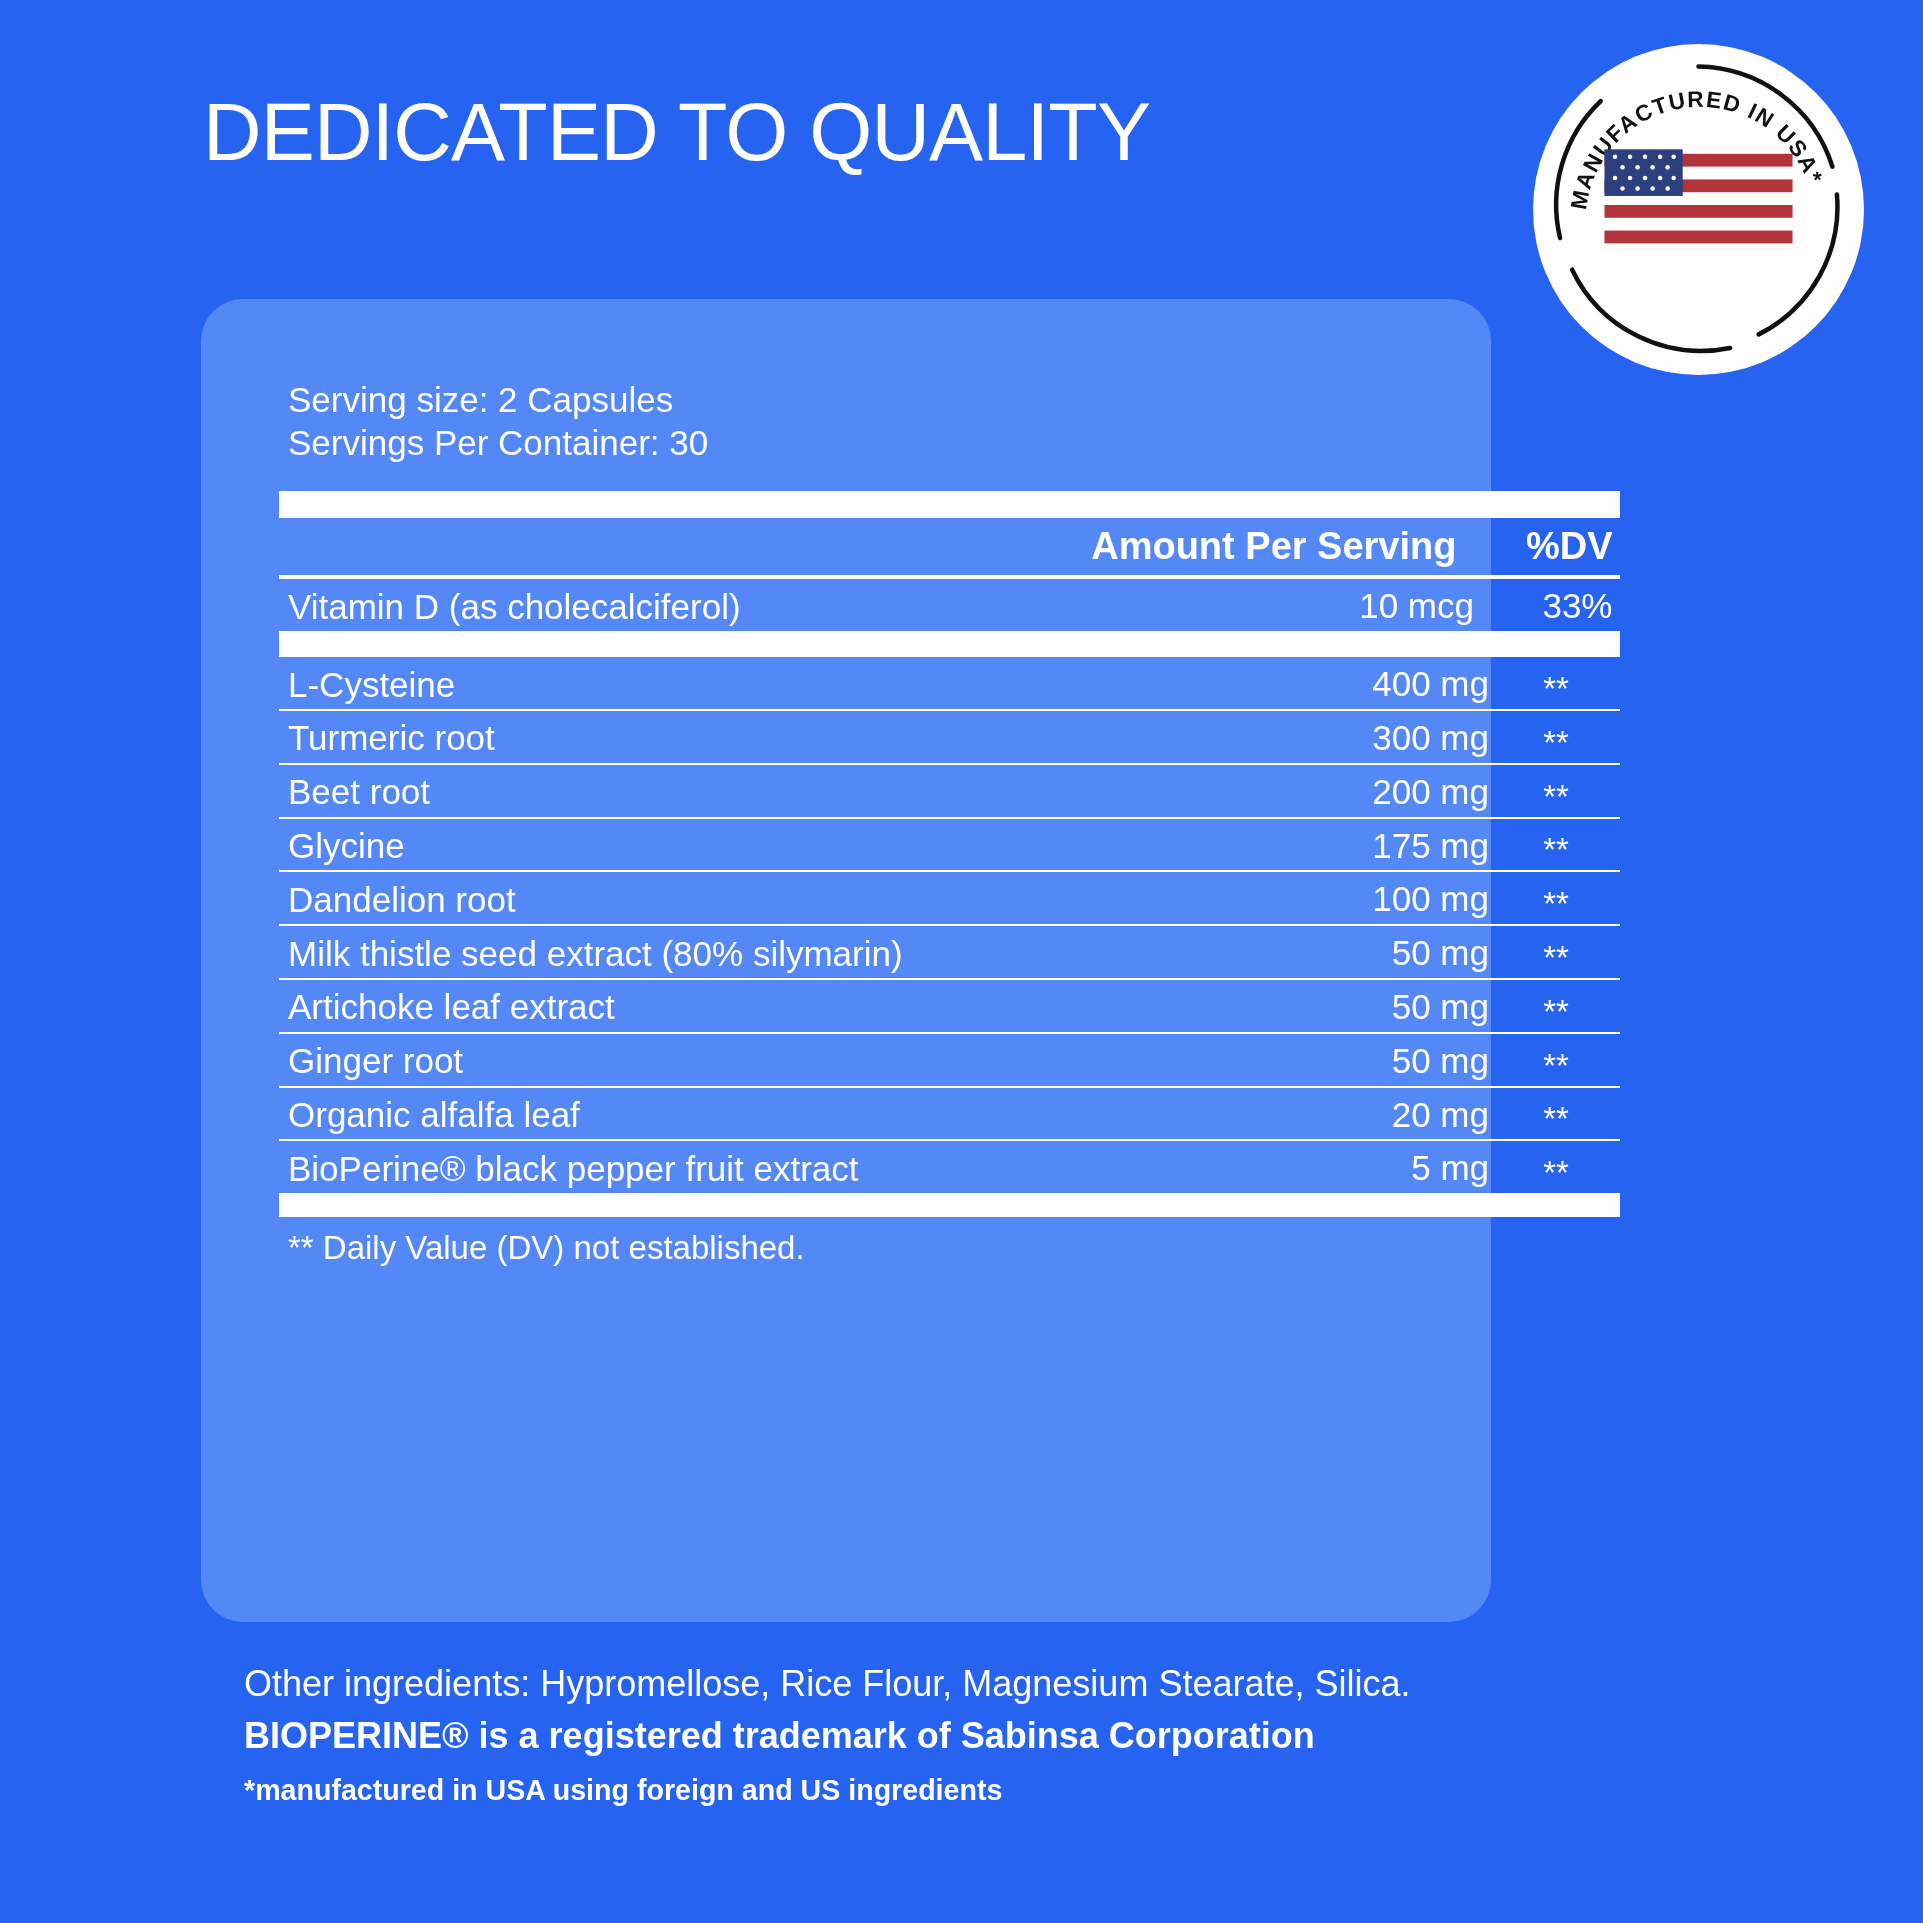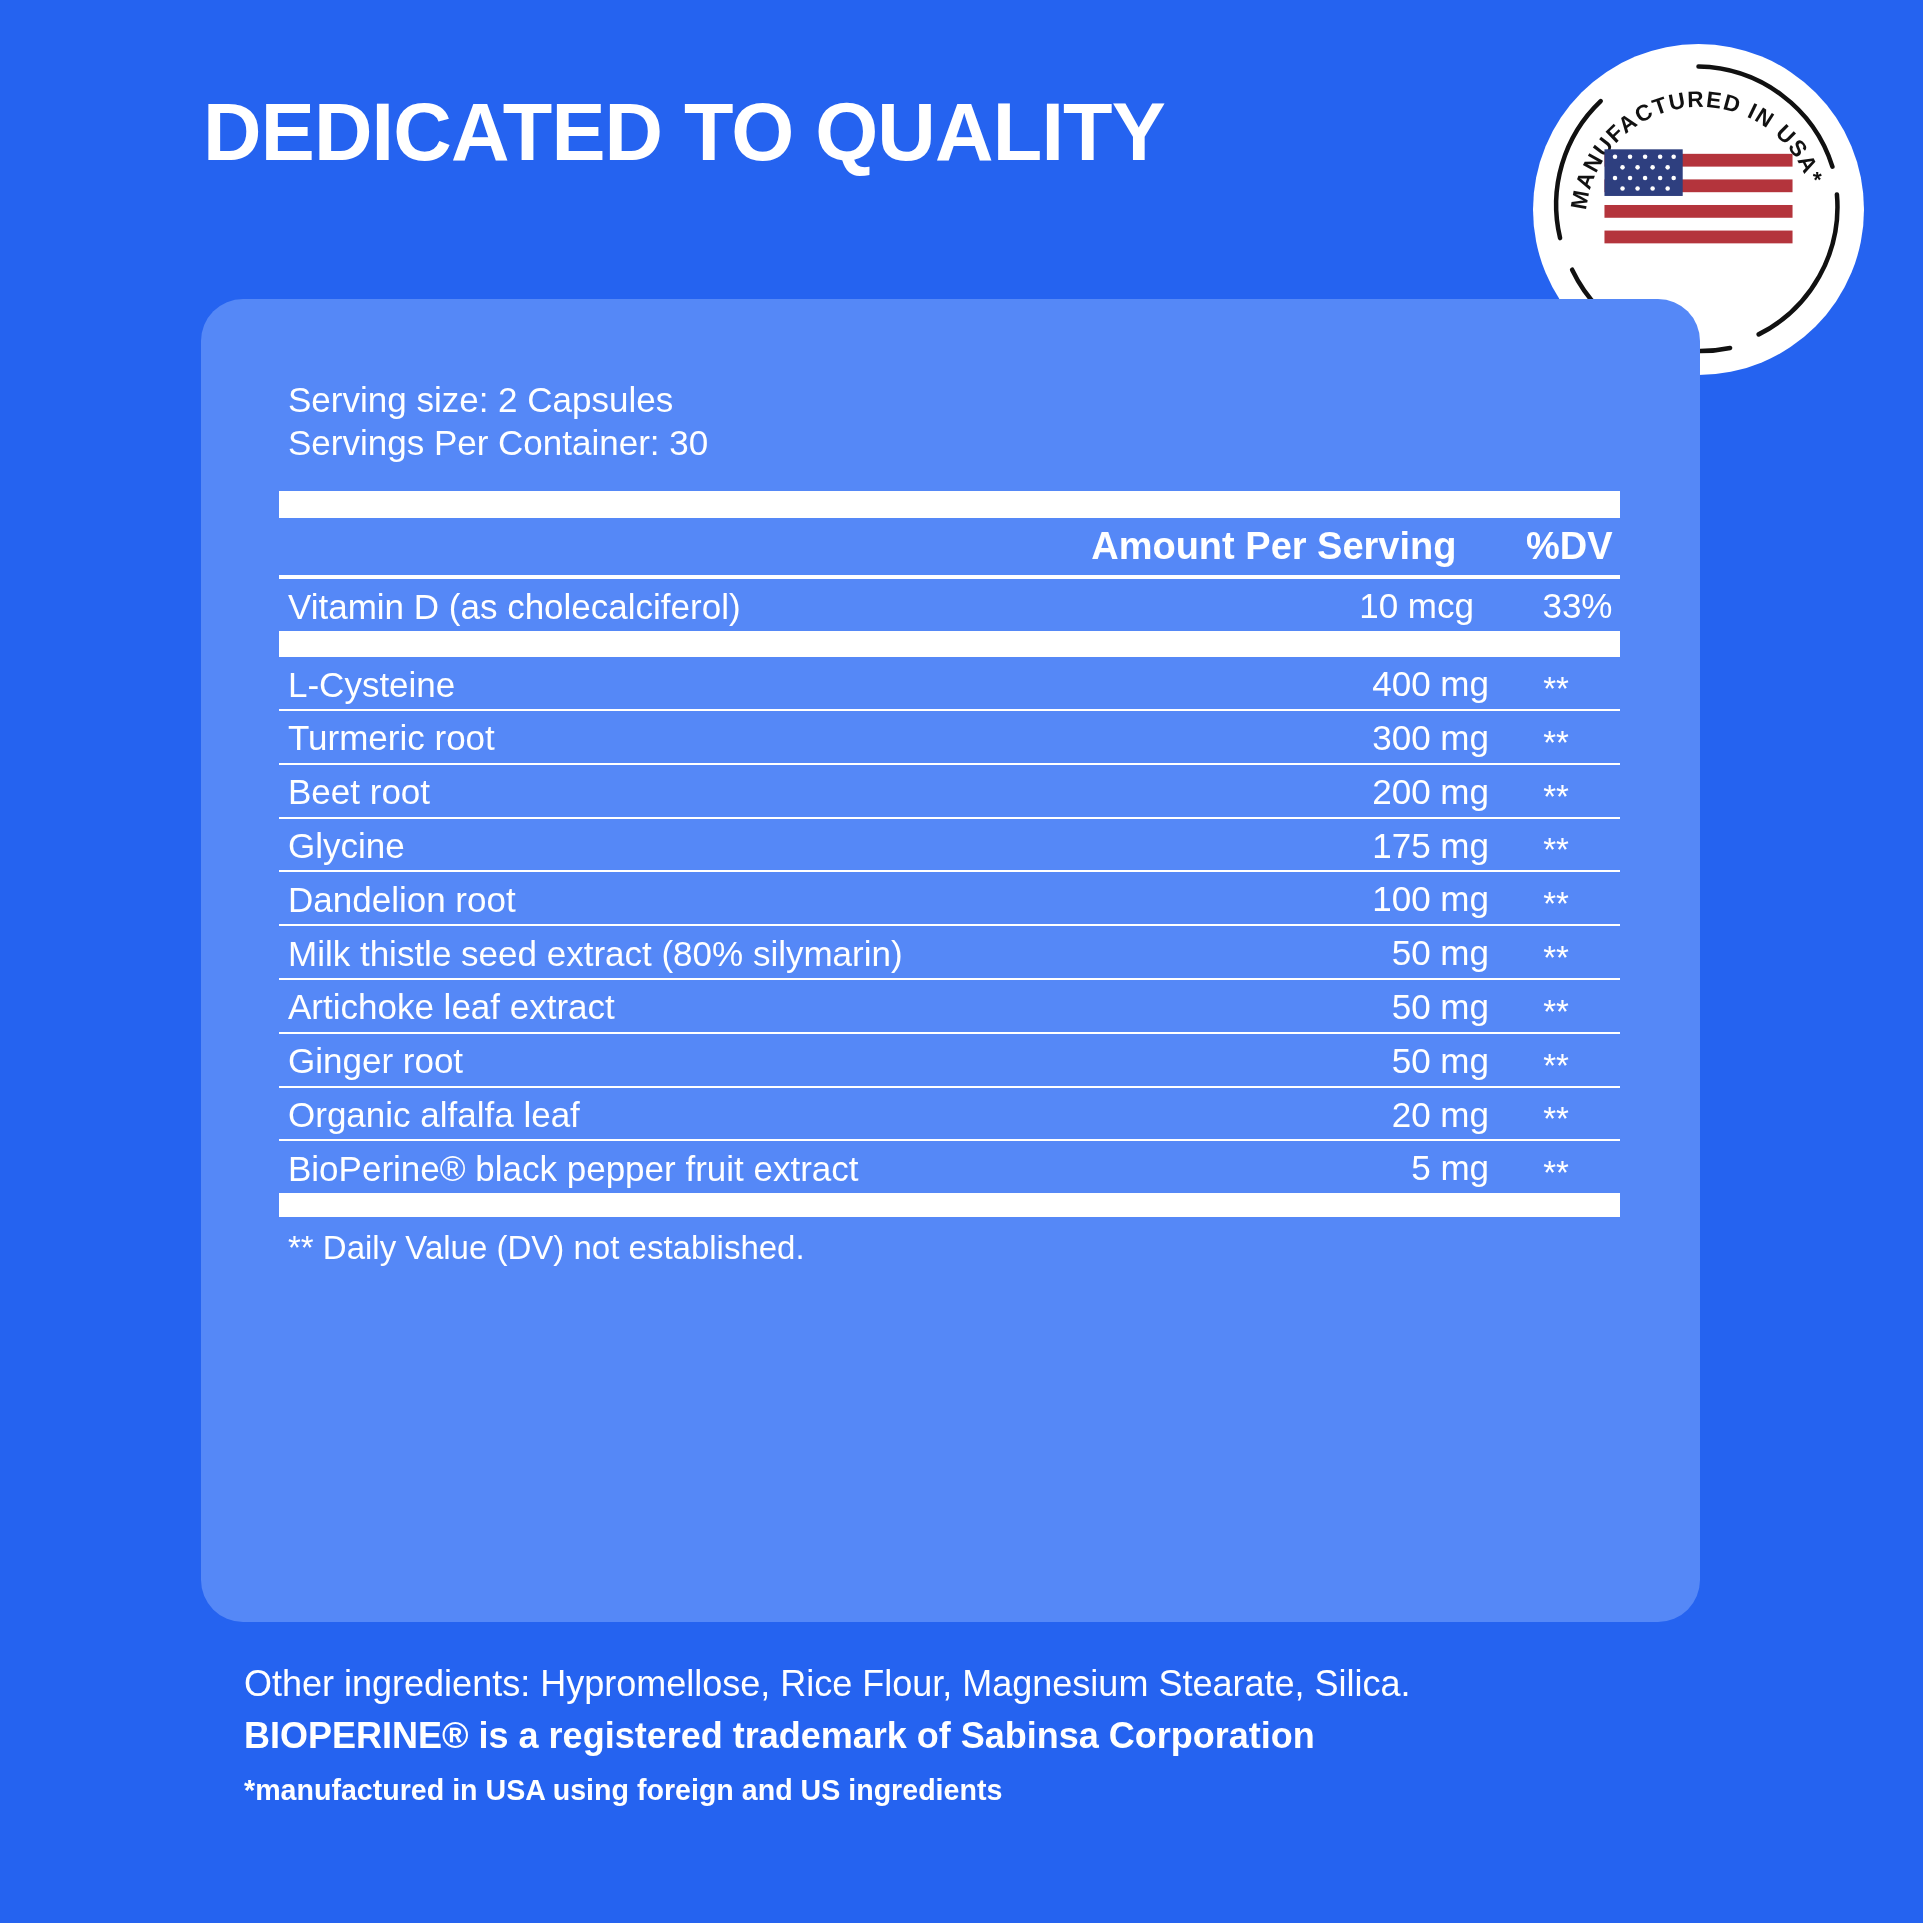--- a/index.html
+++ b/index.html
@@ -18,21 +18,21 @@
 
   
   .header {
     position: absolute;
     top: 90px;
     left: 203px;
     width: 1338px;
   }
   .header-title {
     font-size: 81px;
-    font-weight: bold;
+    font-weight: normal;
     letter-spacing: -0.8px;
     line-height: 1.05;
     color: #ffffff;
     white-space: nowrap;
   }
 
   
   .usa-badge {
     position: absolute;
     top: 44px;
@@ -47,21 +47,21 @@
     display: block;
     width: 331px;
     height: 331px;
   }
 
   
   .panel {
     position: absolute;
     top: 299px;
     left: 201px;
-    width: 1499px;
+    width: 1290px;
     height: 1323px;
     background: #5588f7;
     border-radius: 42px;
   }
 
   .serving-block {
     position: absolute;
     top: 80px;
     left: 87px;
     font-size: 35px;

